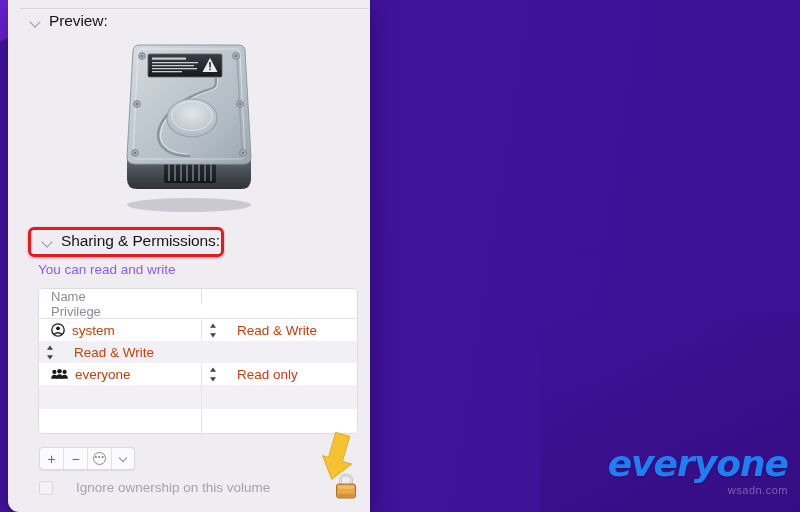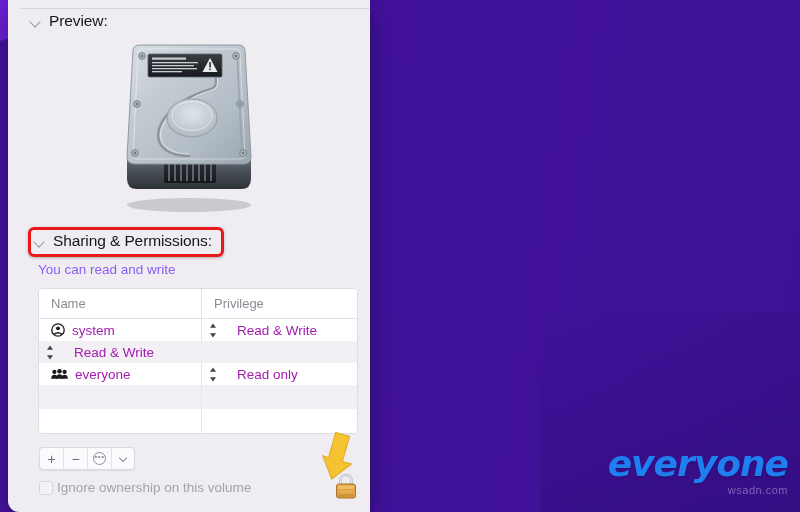--- a/index.html
+++ b/index.html
@@ -133,21 +133,21 @@
     top: 34px;
     height: 185px;
     display: flex;
     align-items: center;
     justify-content: center;
   }
 
   
   #sharing-head {
     position: absolute;
-    left: 4px;
+    left: 12px;
     top: 232px;
   }
   .red-highlight {
     position: absolute;
     left: 20px;
     top: 227px;
     width: 196px;
     height: 30px;
     border: 3.5px solid #e8191b;
     border-radius: 6px;
@@ -174,37 +174,38 @@
     border: 1px solid #dedbe2;
     border-radius: 5px;
     overflow: hidden;
     box-sizing: border-box;
   }
   .perm-header {
     display: flex;
     height: 29px;
     background: #ffffff;
     border-bottom: 1px solid #e3e0e7;
+    flex-direction: column;
   }
   .perm-header .col {
     display: flex;
     align-items: center;
     font-size: 13px;
     color: #8d8a95;
     padding-left: 12px;
     box-sizing: border-box;
   }
   .col-name  { width: 163px; border-right: 1px solid #e3e0e7; }
   .col-priv  { flex: 1; }
 
   .perm-row {
     display: flex;
     height: 22px;
     font-size: 13.5px;
-    color: #a21caf;
+    color: #c2410c;
   }
   .perm-row.odd  { background: #ffffff; }
   .perm-row.even { background: #f2f0f4; }
   .perm-row .cell-name {
     width: 163px;
     display: flex;
     align-items: center;
     gap: 7px;
     padding-left: 12px;
     border-right: 1px solid #e7e4ea;
@@ -282,21 +283,21 @@
     border-bottom: 1.3px solid #8d8a95;
     transform: rotate(45deg);
   }
 
   .ignore-row {
     position: absolute;
     left: 31px;
     top: 480px;
     display: flex;
     align-items: flex-end;
-    gap: 4px;
+    gap: 23px;
   }
   .checkbox {
     width: 14px; height: 14px;
     background: #f4f2f6;
     border: 1px solid #d8d5dd;
     border-radius: 3px;
     box-sizing: border-box;
   }
   .ignore-label {
     font-size: 13.5px;

